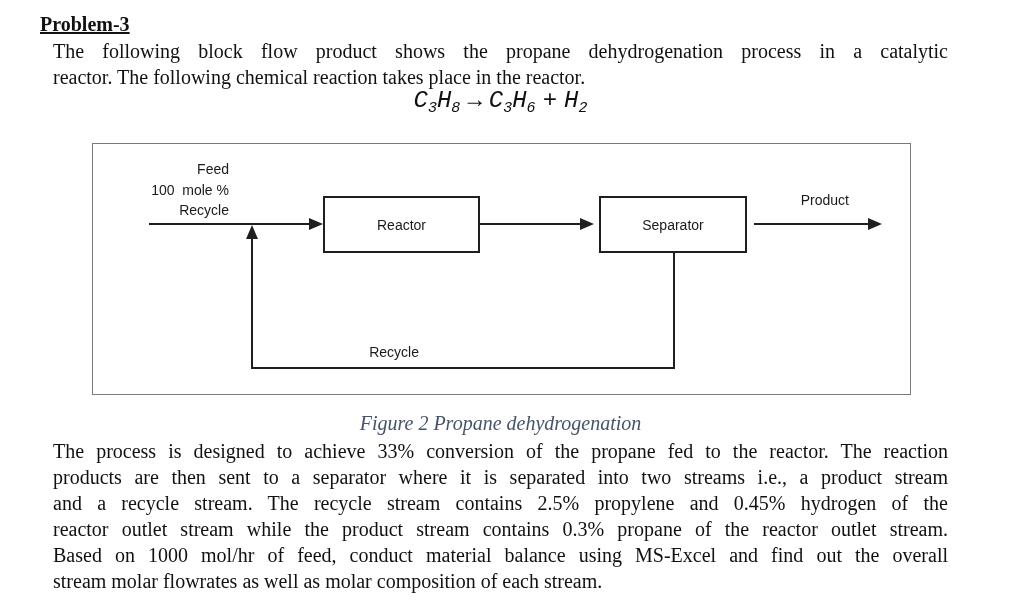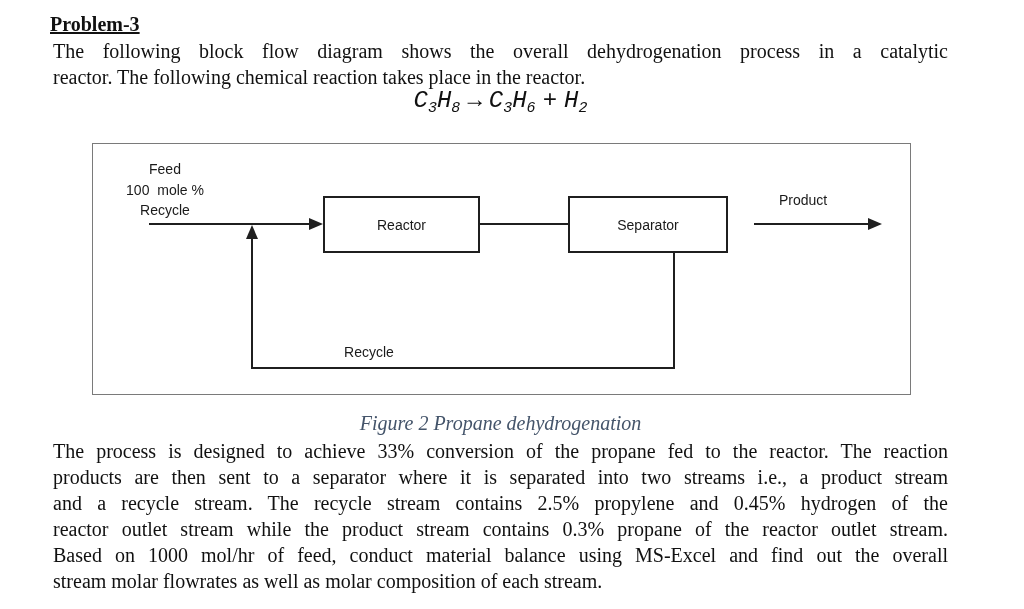--- a/index.html
+++ b/index.html
@@ -2,21 +2,21 @@
 <html><head>
 <meta charset="utf-8">
 <style>
   html,body{margin:0;padding:0;background:#ffffff;}
   .page{
     position:relative;width:1024px;height:609px;background:#ffffff;
     font-family:"Liberation Serif", serif;color:#111111;overflow:hidden;
   }
   
   .title{
-    position:absolute;left:50px;top:11px;width:895px;
+    position:absolute;left:40px;top:11px;width:895px;
     font-size:20px;font-weight:bold;line-height:26px;margin:0;
   }
   .title span{text-decoration:underline;}
   .para{position:absolute;left:53px;width:895px;font-size:20px;line-height:26px;}
   .para1{top:38px;}
   .para2{top:438px;}
   .jline{text-align:justify;text-align-last:justify;white-space:normal;}
   .jline.last{text-align-last:left;}
   
   .equation{
@@ -25,47 +25,47 @@
   }
   .equation sub{font-size:15px;font-style:italic;line-height:0;vertical-align:-5px;}
   .equation .op{font-style:normal;padding:0 7px;}
   
   .diagram{
     position:absolute;left:92px;top:143px;width:819px;height:252px;
     border:1px solid #7a7a7a;box-sizing:border-box;background:#ffffff;
     font-family:"Liberation Sans", sans-serif;font-size:14px;color:#1a1a1a;
   }
   .diagram svg{position:absolute;left:0;top:0;}
-  .dlabel{position:absolute;text-align:center;}
+  .dlabel{position:absolute;text-align:right;}
   .feed-labels{left:8px;top:15px;width:128px;line-height:20.5px;}
   .feed-labels div{white-space:pre;}
   .product-label{left:664px;top:48px;width:92px;}
   .recycle-label{left:226px;top:200px;width:100px;}
   .box{
     position:absolute;top:52px;height:57px;box-sizing:border-box;
     border:2px solid #1f1f1f;background:#ffffff;
     display:flex;align-items:center;justify-content:center;
   }
   .reactor{left:230px;width:157px;justify-content:center;}
-  .separator{left:475px;width:160px;}
+  .separator{left:506px;width:148px;}
   
   .caption{
     position:absolute;left:53px;top:412px;width:895px;text-align:center;
     font-style:italic;font-size:20px;line-height:22px;color:#44546A;
   }
 </style>
 </head>
 <body>
 
 <div class="page">
 
   <h1 class="title"><span>Problem-3</span></h1>
 
   <div class="para para1">
-    <div class="jline">The following block flow diagram shows the overall dehydrogenation process in a catalytic</div>
+    <div class="jline">The following block flow product shows the propane dehydrogenation process in a catalytic</div>
     <div class="jline last">reactor. The following chemical reaction takes place in the reactor.</div>
   </div>
 
   <div class="equation"><span>C</span><sub>3</sub><span>H</span><sub>8</sub><span class="op">→</span><span>C</span><sub>3</sub><span>H</span><sub>6</sub><span class="op">+</span><span>H</span><sub>2</sub></div>
 
   <div class="diagram">
     <svg width="817" height="250" viewBox="0 0 817 250">
 
       <line x1="56" y1="80" x2="218" y2="80" stroke="#1f1f1f" stroke-width="2"></line>
       <polygon points="230,80 216,74 216,86" fill="#1f1f1f"></polygon>

